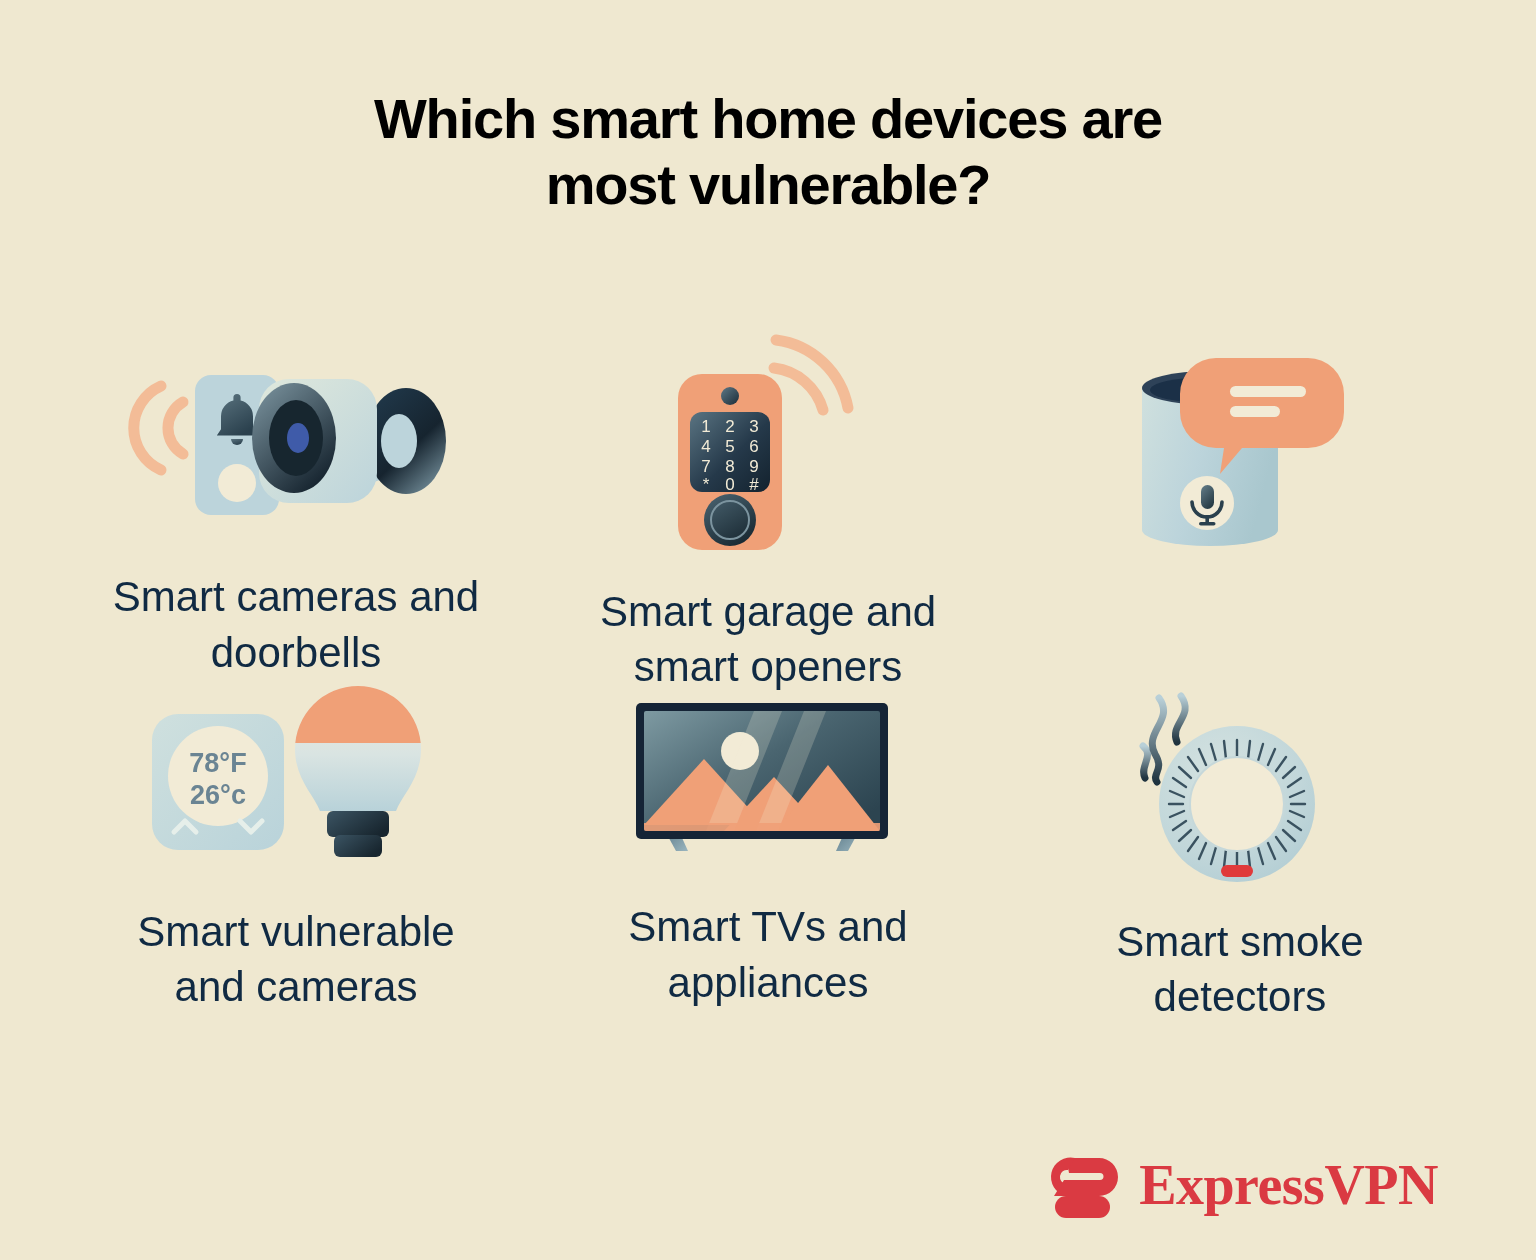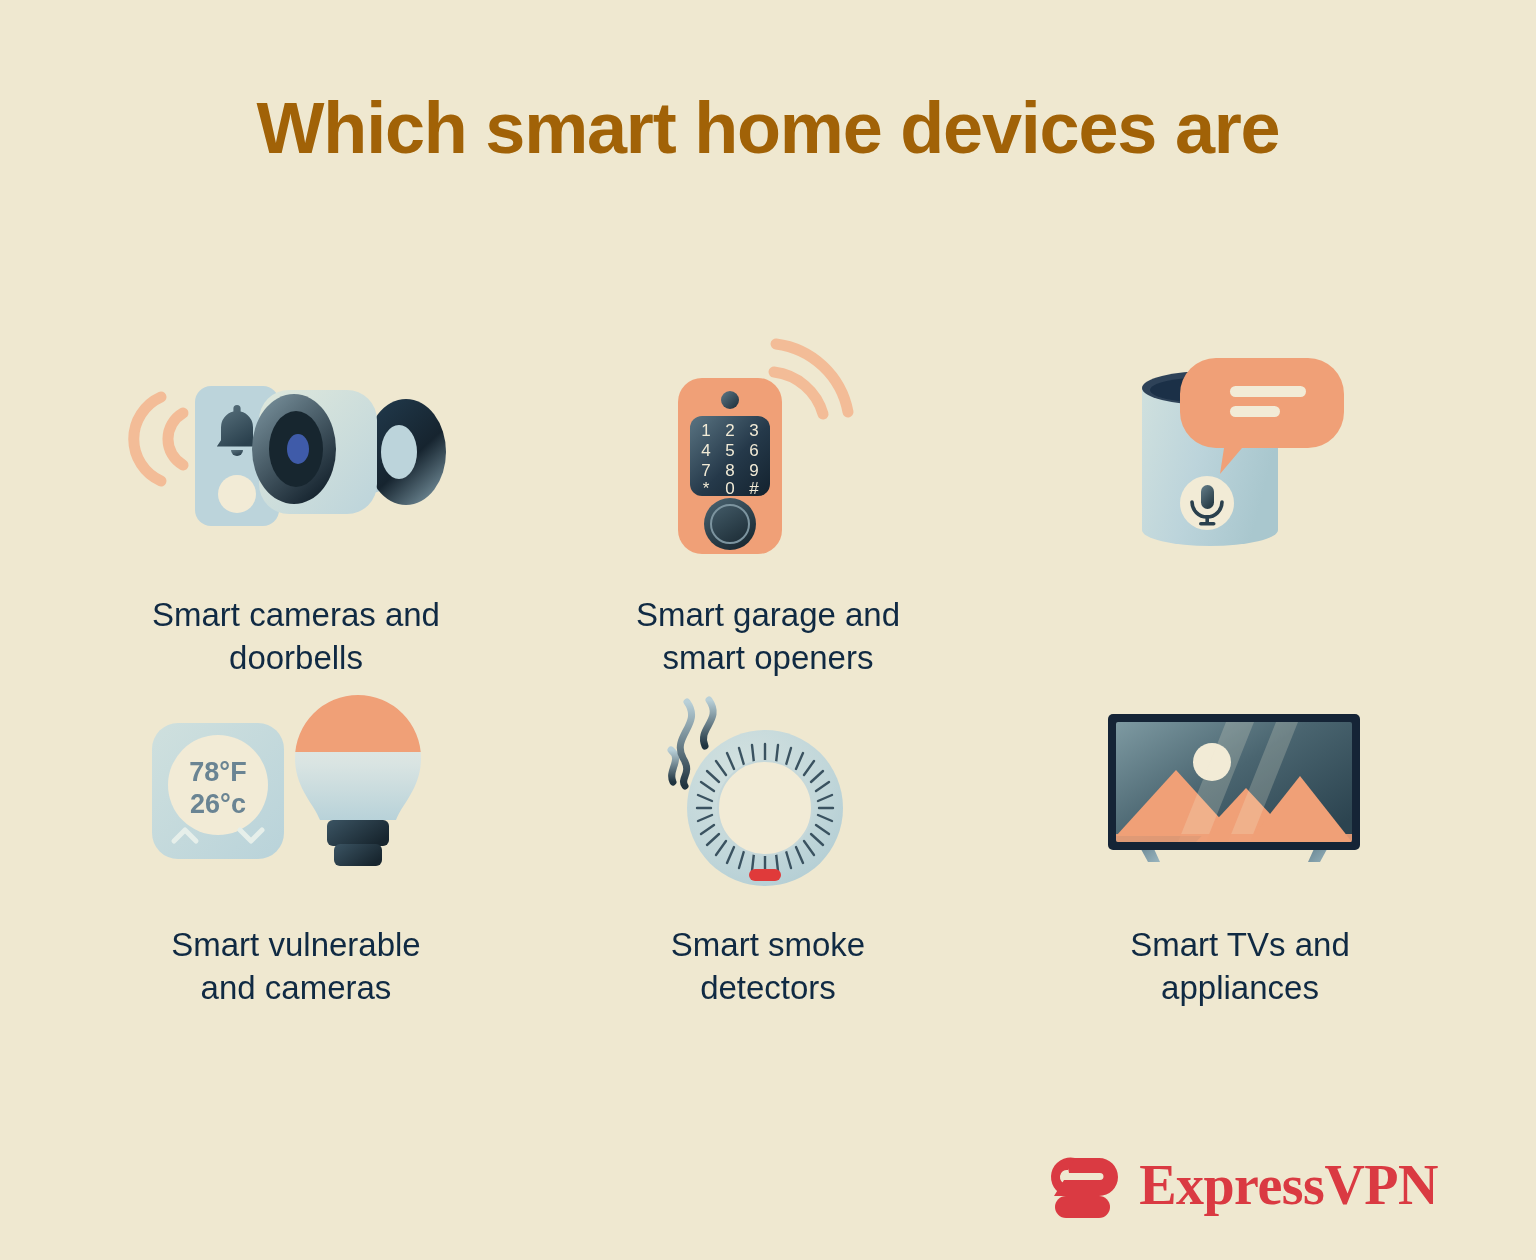--- a/index.html
+++ b/index.html
@@ -13,24 +13,24 @@
   .page{
     width:1536px;height:1260px;
     position:relative;
     box-sizing:border-box;
   }
   
   .title{
     position:absolute;
     top:86px;left:0;right:0;
     text-align:center;
-    font-size:72px;
+    font-size:56px;
     font-weight:bold;
     line-height:1.18;
-    color:#a16207;
+    color:#000000;
     letter-spacing:-1.2px;
     padding:0 180px;
     box-sizing:border-box;
   }
   
   .grid{
     position:absolute;
     top:330px;left:60px;
     width:1416px;
     display:grid;
@@ -46,21 +46,21 @@
     height:250px;
     width:100%;
     display:flex;
     align-items:center;
     justify-content:center;
     position:relative;
   }
   .label{
     margin-top:14px;
     text-align:center;
-    font-size:33px;
+    font-size:42px;
     line-height:1.32;
     color:#102A43;
     font-weight:400;
     max-width:380px;
   }
   
   .logo{
     position:absolute;
     right:98px;bottom:42px;
     display:flex;
@@ -78,20 +78,21 @@
   }
   svg{display:block;overflow:visible;}
 </style>
 </head>
 <body>
 
 <div class="page">
 
   <div class="title">
     <span>Which smart home devices are</span><br>
+    <span>most vulnerable?</span>
   </div>
 
   <div class="grid">
 
     <div class="cell">
       <div class="art">
         <svg width="330" height="210" viewBox="0 0 330 210">
           <defs>
             <linearGradient id="camBody" x1="0" y1="0" x2="1" y2="1">
               <stop offset="0" stop-color="#DFE8DC"></stop>
@@ -278,20 +279,64 @@
             </clipPath>
             <rect x="140" y="0" width="150" height="63" fill="#F0A077" clip-path="url(#bulbClip)"></rect>
             <rect x="181" y="131" width="62" height="26" rx="6" fill="url(#baseG)"></rect>
             <rect x="188" y="155" width="48" height="22" rx="6" fill="url(#baseG)"></rect>
           </g>
         </svg>
       </div>
       <div class="label">
         <span>Smart vulnerable</span><br>
         <span>and cameras</span>
+      </div>
+    </div>
+
+    <div class="cell">
+      <div class="art">
+        <svg width="280" height="180" viewBox="0 0 280 180">
+          <defs>
+            <linearGradient id="screenG" x1="0" y1="0" x2="1" y2="0.8">
+              <stop offset="0" stop-color="#7E9AA2"></stop>
+              <stop offset="0.5" stop-color="#4A6570"></stop>
+              <stop offset="1" stop-color="#2C4450"></stop>
+            </linearGradient>
+            <linearGradient id="legG" x1="0" y1="0" x2="1" y2="1">
+              <stop offset="0" stop-color="#5C7A88"></stop>
+              <stop offset="1" stop-color="#9BB6BF"></stop>
+            </linearGradient>
+          </defs>
+
+          <path d="M36 136 l14 0 l10 22 l-12 0 z" fill="url(#legG)"></path>
+          <path d="M232 136 l-14 0 l-10 22 l12 0 z" fill="url(#legG)"></path>
+
+          <rect x="8" y="10" width="252" height="136" rx="5" fill="#152436"></rect>
+
+          <clipPath id="scrClip">
+              <rect x="16" y="18" width="236" height="120" rx="2"></rect>
+            </clipPath>
+          <g clip-path="url(#scrClip)">
+            <rect x="16" y="18" width="236" height="120" fill="url(#screenG)"></rect>
+            <circle cx="112" cy="58" r="19" fill="#F2EBD6"></circle>
+            <path d="M16 132 L76 66 L136 132 Z" fill="#F0A077"></path>
+            <path d="M96 138 L146 84 L196 138 Z" fill="#F0A077"></path>
+            <path d="M148 138 L200 72 L252 138 Z" fill="#F0A077"></path>
+            <rect x="16" y="18" width="236" height="120" fill="none"></rect>
+            <g opacity="0.22">
+              <path d="M126 18 l28 0 l-48 120 l-28 0 z" fill="#F2EBD6"></path>
+              <path d="M176 18 l22 0 l-48 120 l-22 0 z" fill="#F2EBD6"></path>
+            </g>
+            <path d="M16 130 h236 v8 h-236 z" fill="#F0A077" opacity="0.9"></path>
+          </g>
+        </svg>
+      </div>
+      <div class="label">
+        <span>Smart TVs and</span><br>
+        <span>appliances</span>
       </div>
     </div>
 
     <div class="cell">
       <div class="art">
         <svg width="250" height="220" viewBox="0 0 250 220">
           <defs>
             <radialGradient id="detG" cx="0.38" cy="0.3" r="0.85">
               <stop offset="0" stop-color="#D4E2E0"></stop>
               <stop offset="0.6" stop-color="#C2D7DA"></stop>
@@ -349,64 +394,20 @@
 
           <rect x="106" y="185" width="32" height="12" rx="6" fill="#E03A3A"></rect>
         </svg>
       </div>
       <div class="label">
         <span>Smart smoke</span><br>
         <span>detectors</span>
       </div>
     </div>
 
-    <div class="cell">
-      <div class="art">
-        <svg width="280" height="180" viewBox="0 0 280 180">
-          <defs>
-            <linearGradient id="screenG" x1="0" y1="0" x2="1" y2="0.8">
-              <stop offset="0" stop-color="#7E9AA2"></stop>
-              <stop offset="0.5" stop-color="#4A6570"></stop>
-              <stop offset="1" stop-color="#2C4450"></stop>
-            </linearGradient>
-            <linearGradient id="legG" x1="0" y1="0" x2="1" y2="1">
-              <stop offset="0" stop-color="#5C7A88"></stop>
-              <stop offset="1" stop-color="#9BB6BF"></stop>
-            </linearGradient>
-          </defs>
-
-          <path d="M36 136 l14 0 l10 22 l-12 0 z" fill="url(#legG)"></path>
-          <path d="M232 136 l-14 0 l-10 22 l12 0 z" fill="url(#legG)"></path>
-
-          <rect x="8" y="10" width="252" height="136" rx="5" fill="#152436"></rect>
-
-          <clipPath id="scrClip">
-              <rect x="16" y="18" width="236" height="120" rx="2"></rect>
-            </clipPath>
-          <g clip-path="url(#scrClip)">
-            <rect x="16" y="18" width="236" height="120" fill="url(#screenG)"></rect>
-            <circle cx="112" cy="58" r="19" fill="#F2EBD6"></circle>
-            <path d="M16 132 L76 66 L136 132 Z" fill="#F0A077"></path>
-            <path d="M96 138 L146 84 L196 138 Z" fill="#F0A077"></path>
-            <path d="M148 138 L200 72 L252 138 Z" fill="#F0A077"></path>
-            <rect x="16" y="18" width="236" height="120" fill="none"></rect>
-            <g opacity="0.22">
-              <path d="M126 18 l28 0 l-48 120 l-28 0 z" fill="#F2EBD6"></path>
-              <path d="M176 18 l22 0 l-48 120 l-22 0 z" fill="#F2EBD6"></path>
-            </g>
-            <path d="M16 130 h236 v8 h-236 z" fill="#F0A077" opacity="0.9"></path>
-          </g>
-        </svg>
-      </div>
-      <div class="label">
-        <span>Smart TVs and</span><br>
-        <span>appliances</span>
-      </div>
-    </div>
-
   </div>
 
   <div class="logo">
     <svg class="logo-mark" viewBox="0 0 78 66">
       <path d="M20 6 h28 a19 19 0 0 1 0 38 h-33 l-12 0 l10 -16 h36 a3.5 3.5 0 0 0 0 -7 h-31 a19 19 0 0 1 2 -15 z" fill="#DA3A42"></path>
       <path d="M15 44 h33 a11 11 0 0 1 0 22 h-33 a11 11 0 0 1 0 -22 z" fill="#DA3A42"></path>
       <path d="M24 6 a19 19 0 0 0 -9 38 l0 -12 a7 7 0 0 1 2 -14 z" fill="#DA3A42"></path>
     </svg>
     <span class="logo-text">ExpressVPN</span>
   </div>

